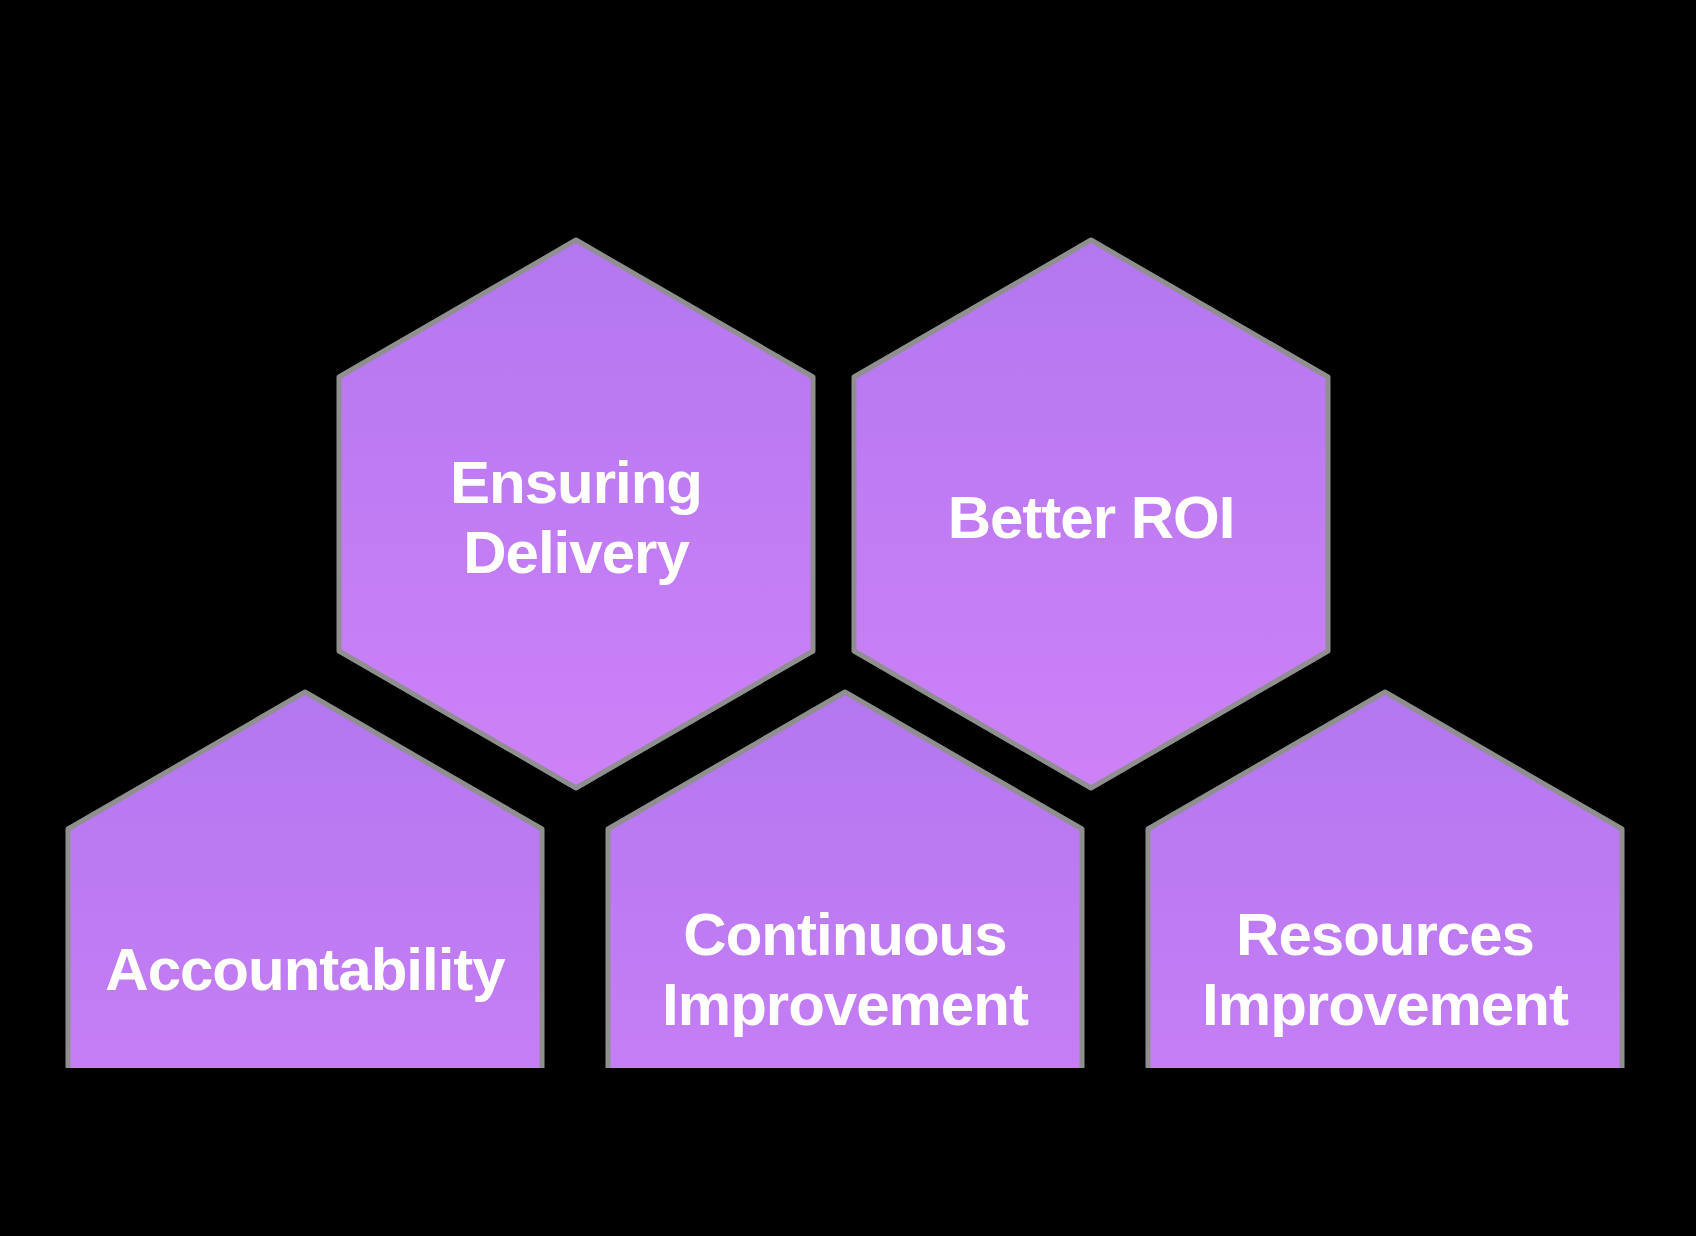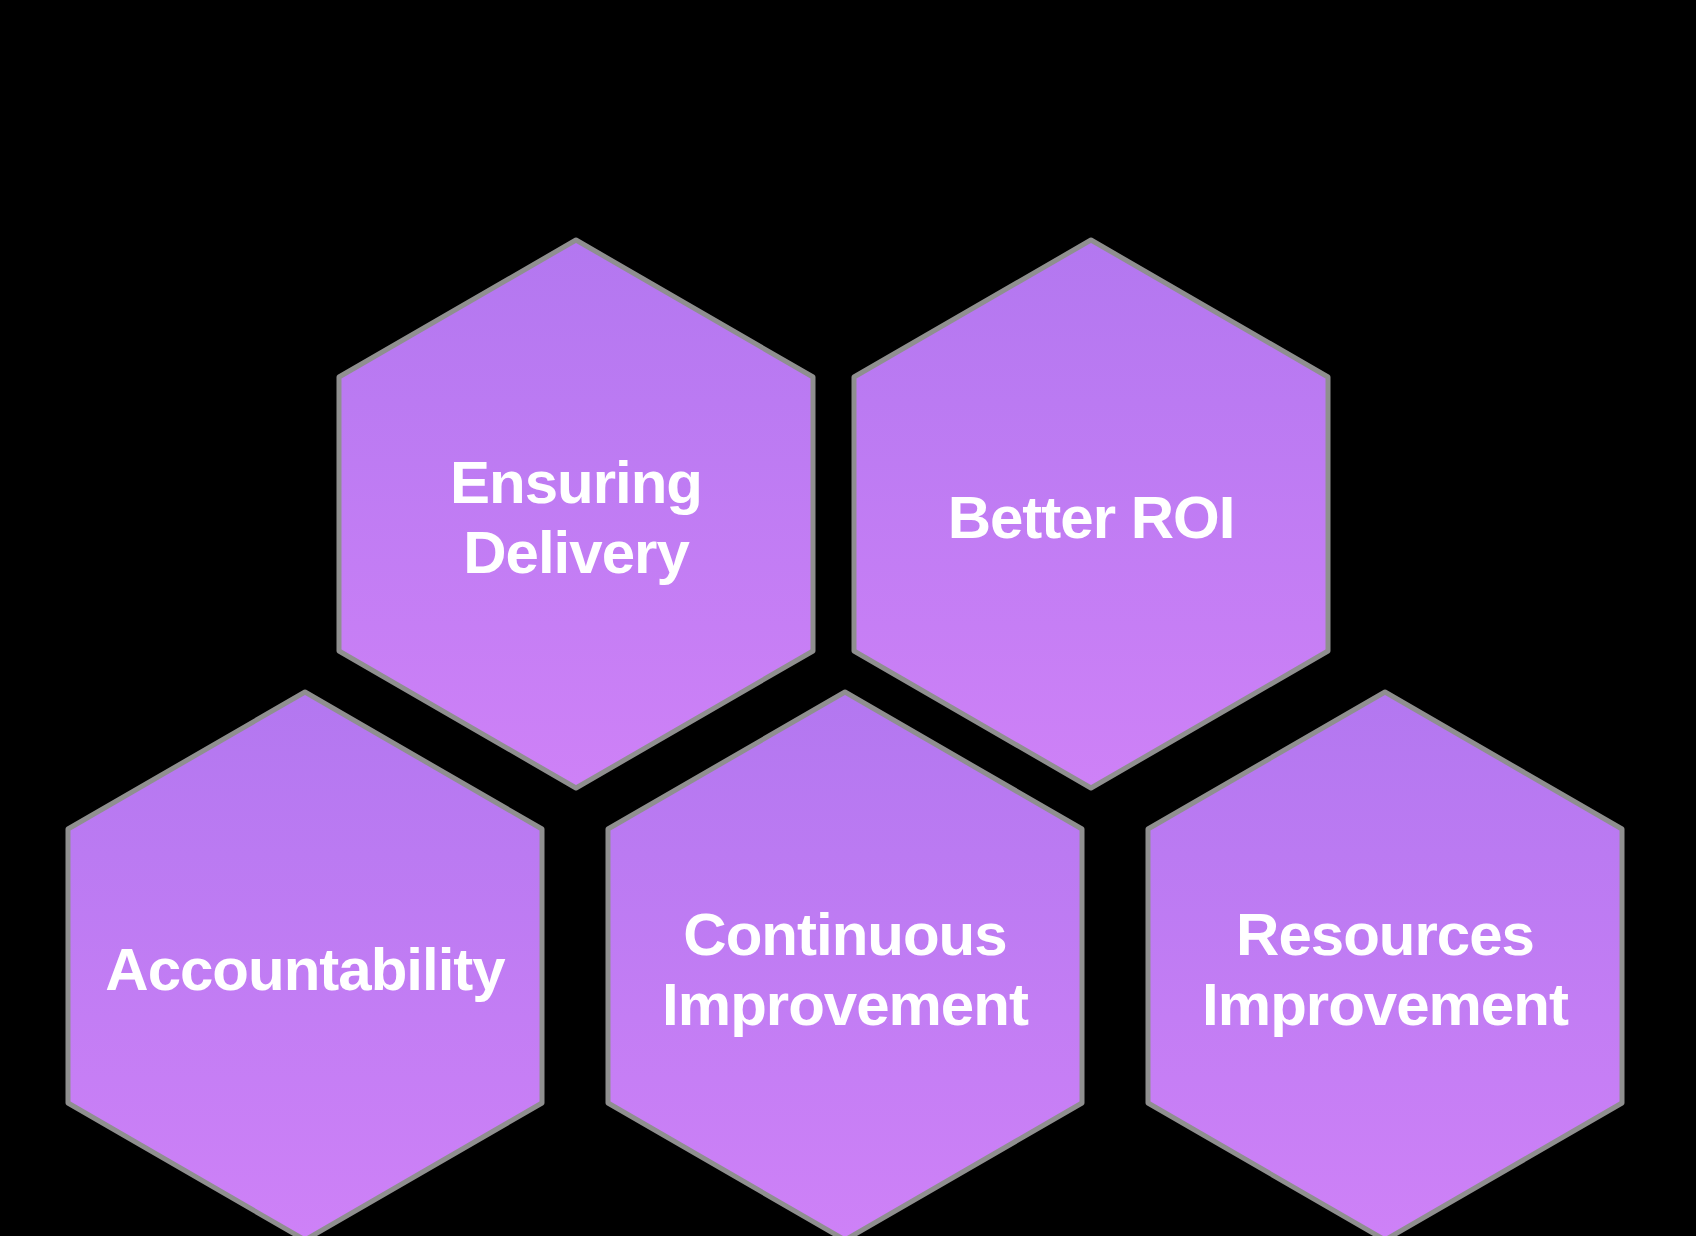--- a/index.html
+++ b/index.html
@@ -3,21 +3,21 @@
 <meta charset="utf-8">
 <style>
   html, body {
     margin: 0;
     padding: 0;
     background: var(--background, #000000);
   }
   .canvas {
     position: relative;
     width: 1696px;
-    height: 1236px;
+    height: 1068px;
     overflow: hidden;
     background: var(--background, #000000);
     font-family: "Liberation Sans", "DejaVu Sans", sans-serif;
   }
   .hex {
     position: absolute;
     width: 474px;
     height: 548px;
     margin: 0;
   }

